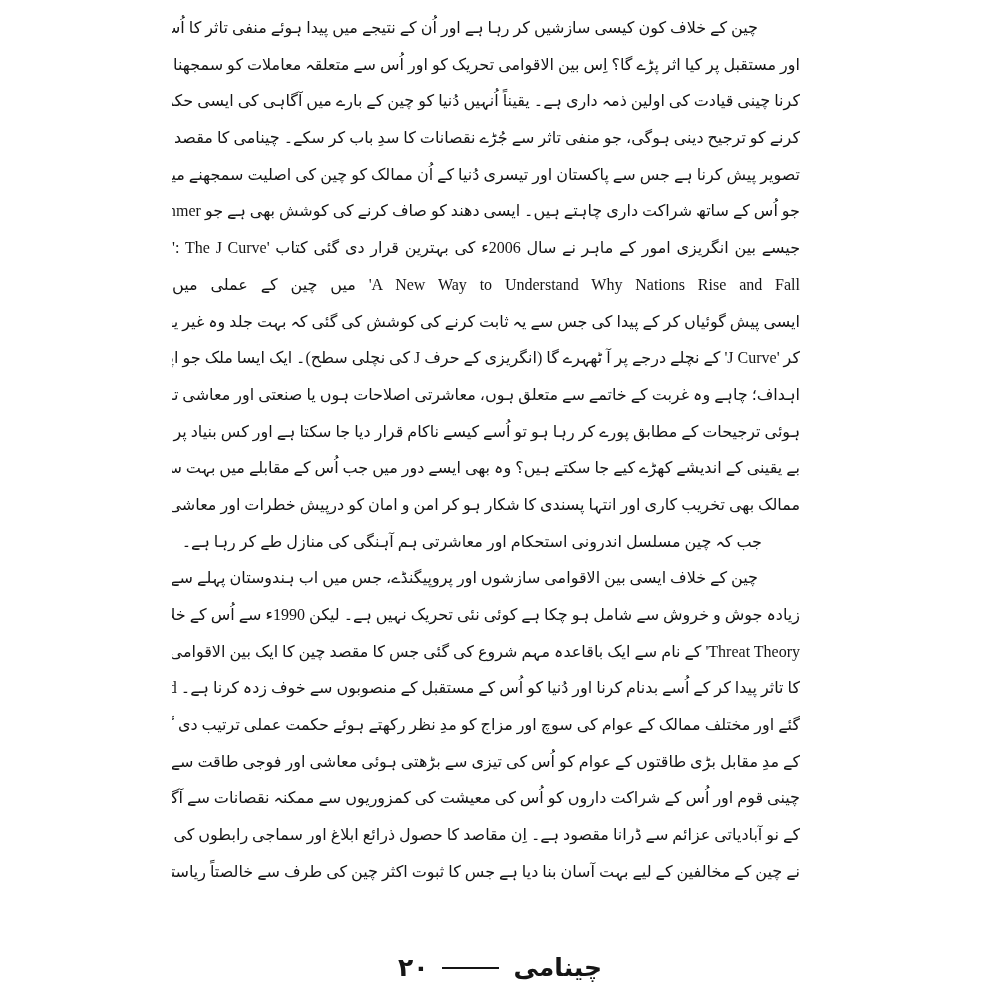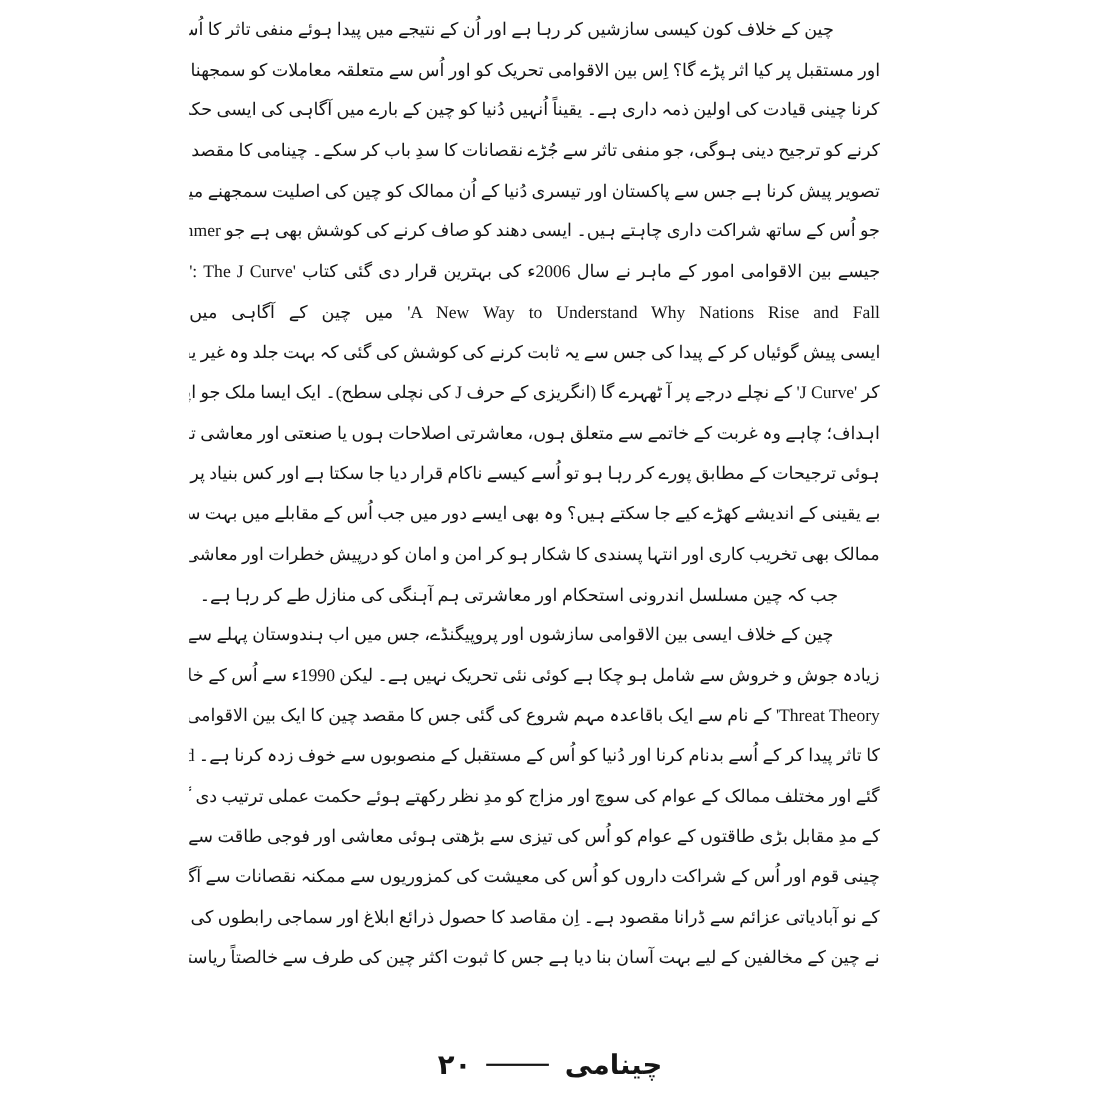--- a/index.html
+++ b/index.html
@@ -66,22 +66,22 @@
 
 <div class="page">
 
   <div class="text-block" id="text-block" dir="rtl">
       <div class="line indent-first" dir="rtl">چین کے خلاف کون کیسی سازشیں کر رہا ہے اور اُن کے نتیجے میں پیدا ہوئے منفی تاثر کا اُس کی عالمی شہرت</div>
       <div class="line" dir="rtl">اور مستقبل پر کیا اثر پڑے گا؟ اِس بین الاقوامی تحریک کو اور اُس سے متعلقہ معاملات کو سمجھنا اور اُن کا سدِ باب</div>
       <div class="line" dir="rtl">کرنا چینی قیادت کی اولین ذمہ داری ہے۔ یقیناً اُنہیں دُنیا کو چین کے بارے میں آگاہی کی ایسی حکمت عملی وضع</div>
       <div class="line" dir="rtl">کرنے کو ترجیح دینی ہوگی، جو منفی تاثر سے جُڑے نقصانات کا سدِ باب کر سکے۔ چینامی کا مقصد حقیقت پر مبنی ایسی</div>
       <div class="line" dir="rtl">تصویر پیش کرنا ہے جس سے پاکستان اور تیسری دُنیا کے اُن ممالک کو چین کی اصلیت سمجھنے میں مدد مل سکے</div>
       <div class="line" dir="rtl">جو اُس کے ساتھ شراکت داری چاہتے ہیں۔ ایسی دھند کو صاف کرنے کی کوشش بھی ہے جو Ian Bremmer،</div>
-      <div class="line" dir="rtl">جیسے بین الاقوامی امور کے ماہر نے سال 2006ء کی بہترین قرار دی گئی کتاب 'The J Curve :'</div>
-      <div class="line" dir="rtl">A New Way to Understand Why Nations Rise and Fall' میں چین کے آگاہی میں</div>
+      <div class="line" dir="rtl">جیسے بین انگریزی امور کے ماہر نے سال 2006ء کی بہترین قرار دی گئی کتاب 'The J Curve :'</div>
+      <div class="line" dir="rtl">A New Way to Understand Why Nations Rise and Fall' میں چین کے عملی میں</div>
       <div class="line" dir="rtl">ایسی پیش گوئیاں کر کے پیدا کی جس سے یہ ثابت کرنے کی کوشش کی گئی کہ بہت جلد وہ غیر یقینی صورت حال کا شکار ہو</div>
       <div class="line" dir="rtl">کر 'J Curve' کے نچلے درجے پر آ ٹھہرے گا (انگریزی کے حرف J کی نچلی سطح)۔ ایک ایسا ملک جو اپنے تمام</div>
       <div class="line" dir="rtl">اہداف؛ چاہے وہ غربت کے خاتمے سے متعلق ہوں، معاشرتی اصلاحات ہوں یا صنعتی اور معاشی ترقی ہو، طے</div>
       <div class="line" dir="rtl">ہوئی ترجیحات کے مطابق پورے کر رہا ہو تو اُسے کیسے ناکام قرار دیا جا سکتا ہے اور کس بنیاد پر اُس کے بارے میں</div>
       <div class="line" dir="rtl">بے یقینی کے اندیشے کھڑے کیے جا سکتے ہیں؟ وہ بھی ایسے دور میں جب اُس کے مقابلے میں بہت سے ترقی یافتہ</div>
       <div class="line" dir="rtl">ممالک بھی تخریب کاری اور انتہا پسندی کا شکار ہو کر امن و امان کو درپیش خطرات اور معاشی مشکلات کا شکار ہیں۔</div>
       <div class="line para-end" dir="rtl">جب کہ چین مسلسل اندرونی استحکام اور معاشرتی ہم آہنگی کی منازل طے کر رہا ہے۔</div>
       <div class="line indent-first" dir="rtl">چین کے خلاف ایسی بین الاقوامی سازشوں اور پروپیگنڈے، جس میں اب ہندوستان پہلے سے کہیں</div>
       <div class="line" dir="rtl">زیادہ جوش و خروش سے شامل ہو چکا ہے کوئی نئی تحریک نہیں ہے۔ لیکن 1990ء سے اُس کے خلاف 'China</div>
       <div class="line" dir="rtl">Threat Theory' کے نام سے ایک باقاعدہ مہم شروع کی گئی جس کا مقصد چین کا ایک بین الاقوامی استحصالی قوت</div>

